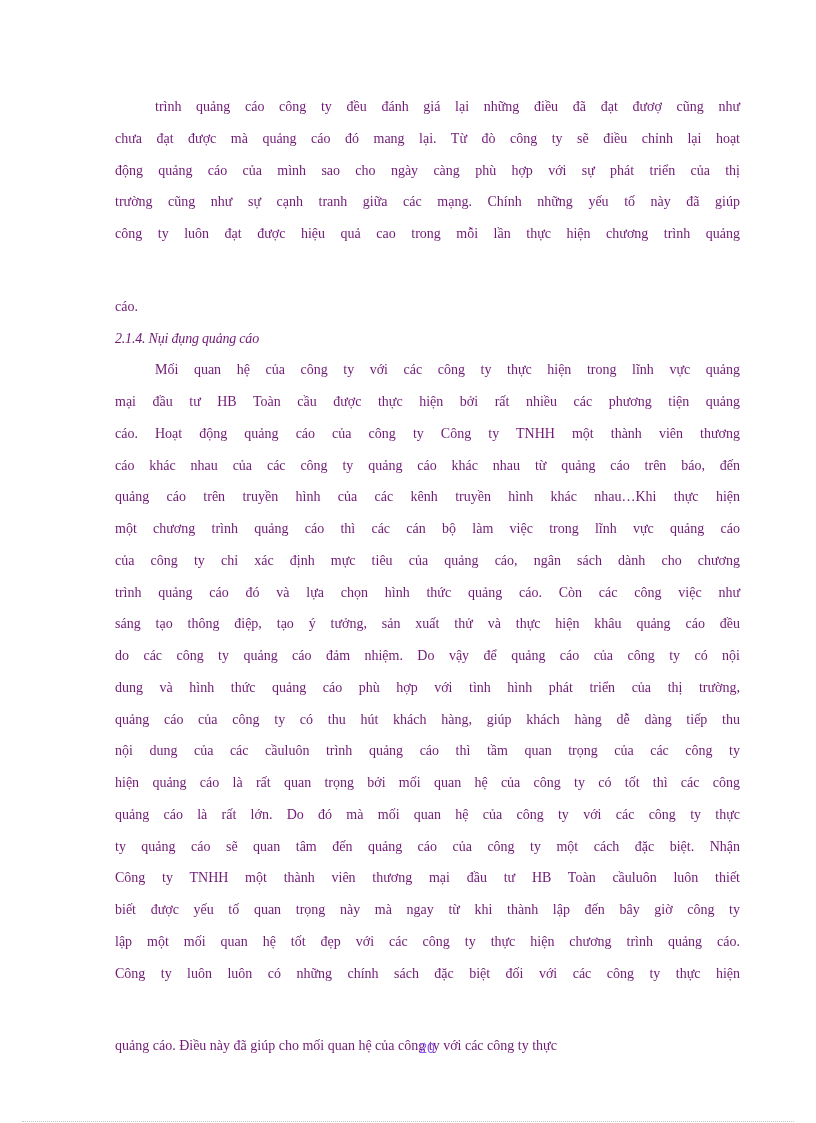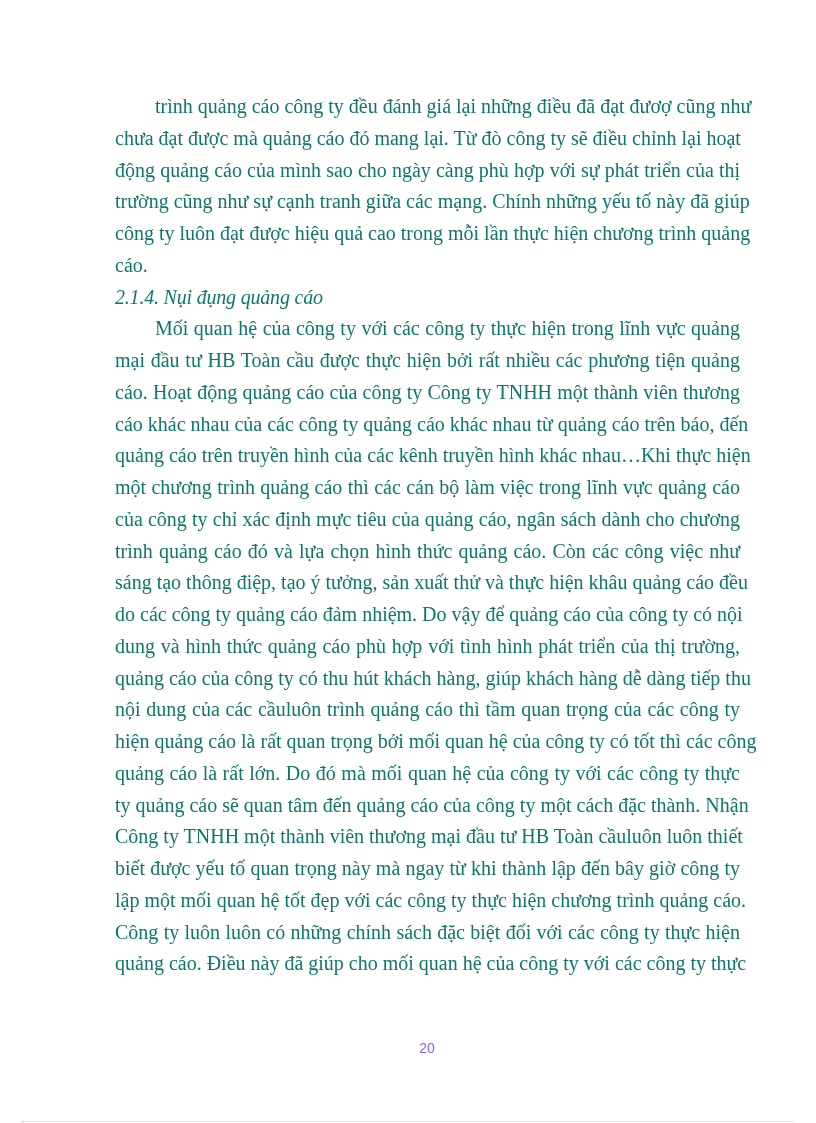--- a/index.html
+++ b/index.html
@@ -4,31 +4,31 @@
 <style>
   html, body { margin: 0; padding: 0; background: #ffffff; }
   body { width: 816px; height: 1123px; position: relative; overflow: hidden; }
   .page {
     position: absolute; left: 0; top: 0; width: 816px; height: 1123px;
     background: #ffffff;
   }
   .content {
     position: absolute; left: 115px; top: 91px; width: 625px;
     font-family: "Liberation Serif", serif;
-    font-size: 20px;
+    font-size: 14px;
     line-height: 31.75px;
-    color: #0f766e;
+    color: #701a75;
     text-align: justify;
   }
   .line {
     display: block; height: 31.75px; white-space: nowrap;
     text-align: justify; text-align-last: justify;
   }
   .line.indent { padding-left: 40px; }
-  .line.last { text-align-last: left; }
+  .line.last { text-align-last: left; margin-top: 41px; }
   .heading {
     display: block; height: 31.75px;
     font-weight: normal; font-style: italic;
     letter-spacing: -0.2px;
   }
   .page-number {
     position: absolute; left: 0; width: 816px; top: 1040px;
     text-align: center;
     font-family: "Liberation Sans", sans-serif;
     font-size: 14px; color: #8b5cf6;
@@ -65,21 +65,21 @@
       <span class="line">một chương trình quảng cáo thì các cán bộ làm việc trong lĩnh vực quảng cáo</span>
       <span class="line">của công ty chỉ xác định mực tiêu  của quảng cáo, ngân  sách dành cho chương</span>
       <span class="line">trình quảng cáo đó và lựa  chọn hình thức quảng cáo. Còn các công việc như</span>
       <span class="line">sáng tạo thông điệp, tạo ý tưởng, sản xuất thử và thực hiện khâu quảng cáo đều</span>
       <span class="line">do các công ty quảng cáo đảm nhiệm.  Do vậy để quảng cáo của công ty có nội</span>
       <span class="line">dung và hình thức quảng cáo phù hợp với tình hình phát triển  của thị trường,</span>
       <span class="line">quảng cáo của công ty có thu hút khách hàng, giúp khách hàng dễ dàng tiếp thu</span>
       <span class="line">nội dung của các cầuluôn trình quảng cáo thì tầm quan trọng của các công ty</span>
       <span class="line">hiện  quảng cáo là rất quan trọng bởi mối quan hệ của công ty có tốt thì các công</span>
       <span class="line">quảng cáo là rất lớn.  Do đó mà mối quan hệ của công ty với các công ty thực</span>
-      <span class="line">ty quảng cáo sẽ quan tâm đến quảng cáo của công ty một cách đặc thành.  Nhận</span>
+      <span class="line">ty quảng cáo sẽ quan tâm đến quảng cáo của công ty một cách đặc biệt.  Nhận</span>
       <span class="line">Công ty TNHH một thành viên thương mại  đầu tư HB  Toàn cầuluôn luôn thiết</span>
       <span class="line">biết được yếu tố quan trọng này mà ngay từ khi thành lập  đến bây giờ công ty</span>
       <span class="line">lập một mối quan hệ tốt đẹp với các công ty thực hiện  chương trình quảng cáo.</span>
       <span class="line">Công ty luôn luôn  có những  chính sách đặc biệt đối với các công ty thực hiện</span>
       <span class="line last">quảng cáo. Điều này đã giúp cho mối quan hệ của công ty với các công ty thực</span>
     </div>
   </div>
 
   <div class="page-number">20</div>
   <div class="dotted-rule"></div>

